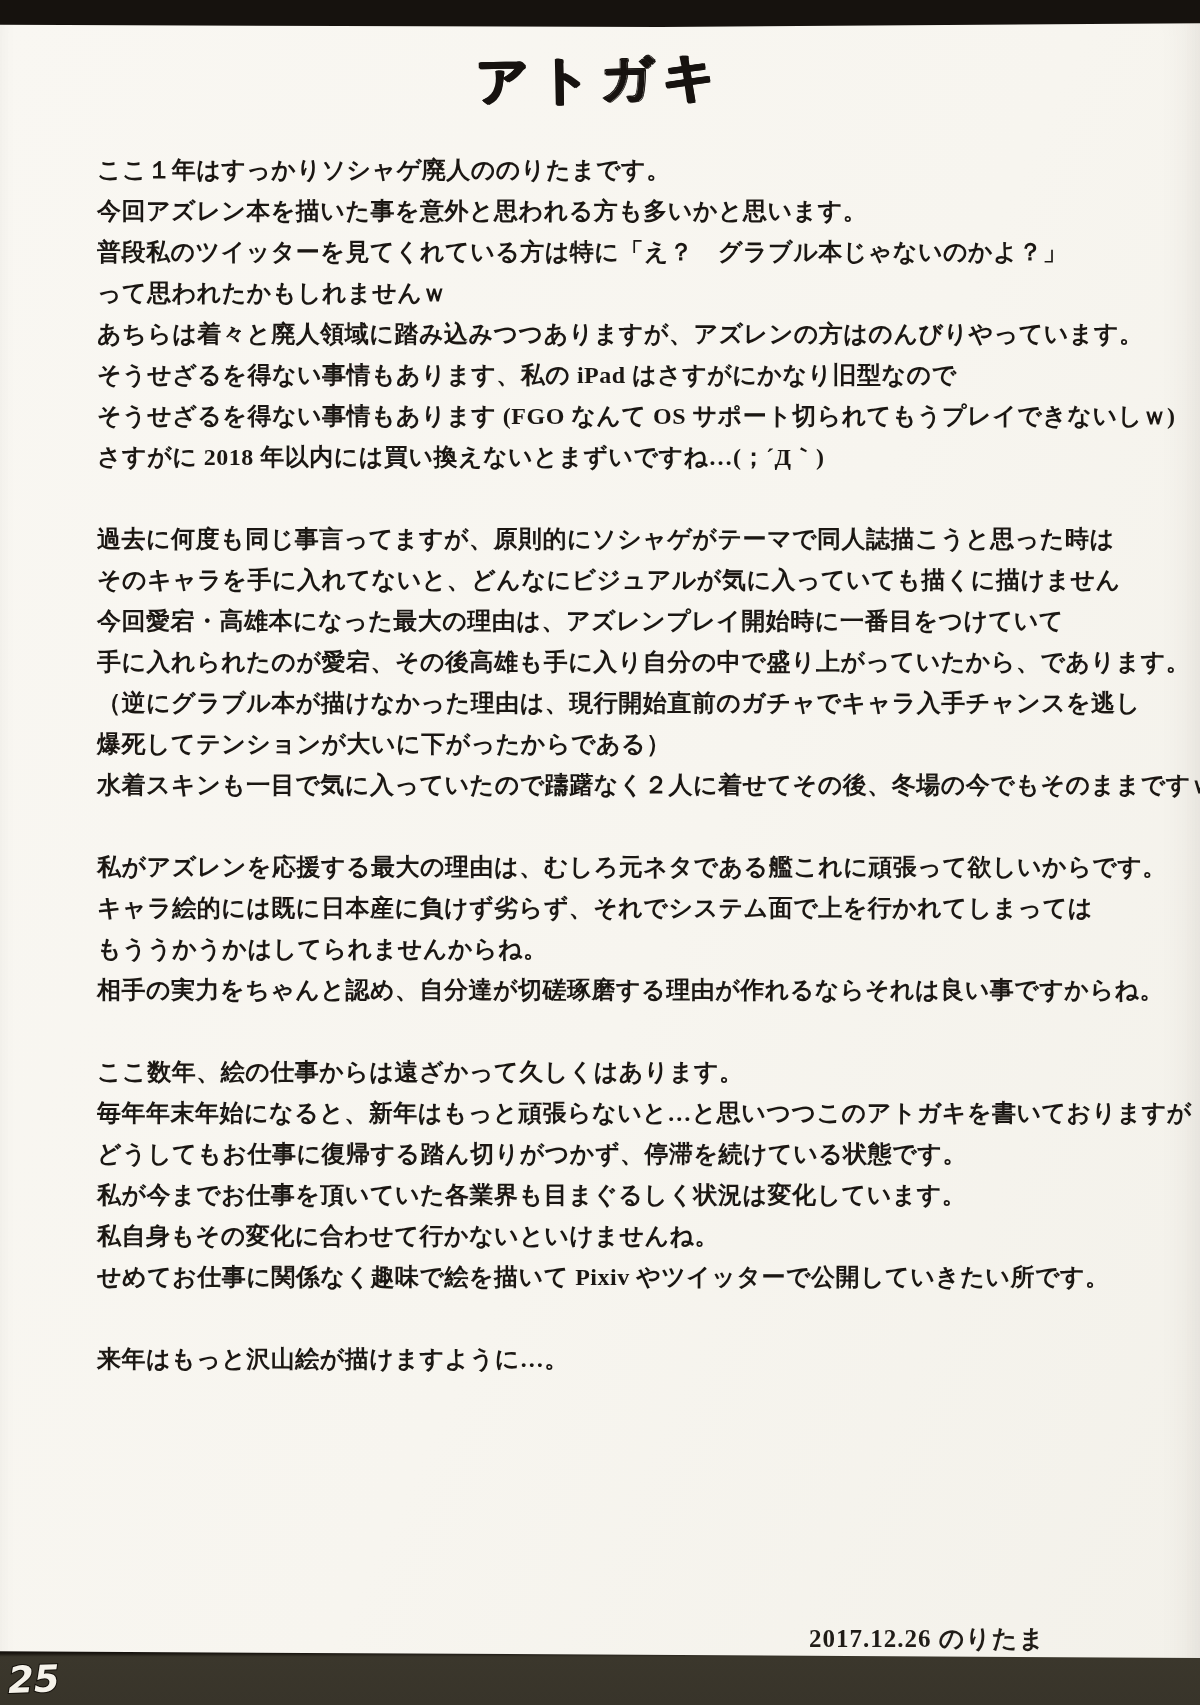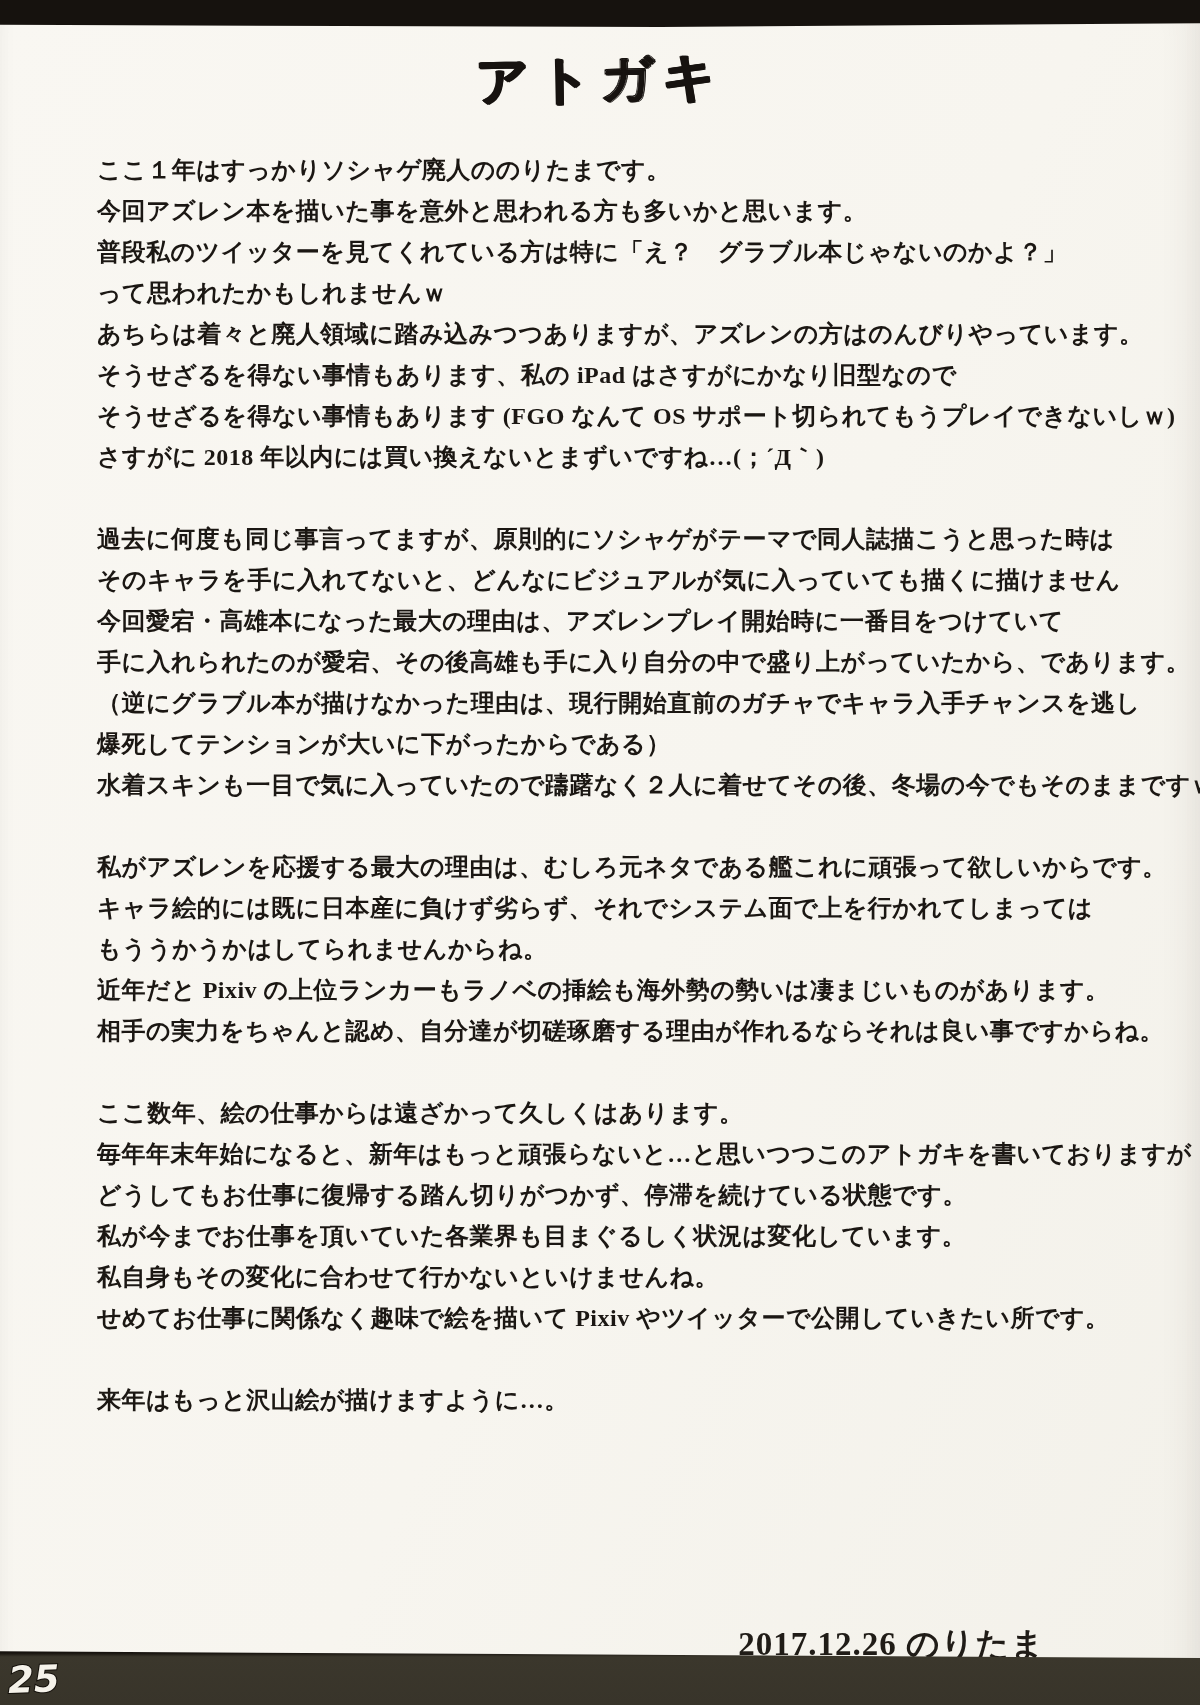--- a/index.html
+++ b/index.html
@@ -32,21 +32,21 @@
   .content {
     position: absolute; top: 150px; left: 97px; right: 38px;
     font-size: 24px; font-weight: 700;
     line-height: 41px;
     letter-spacing: 0.5px;
   }
   .para { margin: 0 0 41px 0; }
   .line { white-space: nowrap; }
   .credit {
     position: absolute; top: 1622px; right: 155px;
-    font-size: 33px; font-weight: 700;
+    font-size: 25px; font-weight: 700;
     letter-spacing: 1px;
     color: #201c17;
   }
   .bar-bottom {
     position: absolute; bottom: 0; left: 0;
     width: 100%; height: 56px;
     background: linear-gradient(180deg, #17130e 0%, #17130e 7%, #3b372c 14%, #38342a 100%);
     clip-path: polygon(0 4%, 100% 16%, 100% 100%, 0 100%);
   }
   .pagenum {
@@ -88,21 +88,20 @@
     <div class="line">手に入れられたのが愛宕、その後高雄も手に入り自分の中で盛り上がっていたから、であります。</div>
     <div class="line">（逆にグラブル本が描けなかった理由は、現行開始直前のガチャでキャラ入手チャンスを逃し</div>
     <div class="line">爆死してテンションが大いに下がったからである）</div>
     <div class="line">水着スキンも一目で気に入っていたので躊躇なく２人に着せてその後、冬場の今でもそのままですｗ</div>
   </div>
 
   <div class="para">
     <div class="line">私がアズレンを応援する最大の理由は、むしろ元ネタである艦これに頑張って欲しいからです。</div>
     <div class="line">キャラ絵的には既に日本産に負けず劣らず、それでシステム面で上を行かれてしまっては</div>
     <div class="line">もううかうかはしてられませんからね。</div>
-    <div class="line">近年だと Pixiv の上位ランカーもラノベの挿絵も海外勢の勢いは凄まじいものがあります。</div>
     <div class="line">相手の実力をちゃんと認め、自分達が切磋琢磨する理由が作れるならそれは良い事ですからね。</div>
   </div>
 
   <div class="para">
     <div class="line">ここ数年、絵の仕事からは遠ざかって久しくはあります。</div>
     <div class="line">毎年年末年始になると、新年はもっと頑張らないと…と思いつつこのアトガキを書いておりますが</div>
     <div class="line">どうしてもお仕事に復帰する踏ん切りがつかず、停滞を続けている状態です。</div>
     <div class="line">私が今までお仕事を頂いていた各業界も目まぐるしく状況は変化しています。</div>
     <div class="line">私自身もその変化に合わせて行かないといけませんね。</div>
     <div class="line">せめてお仕事に関係なく趣味で絵を描いて Pixiv やツイッターで公開していきたい所です。</div>

